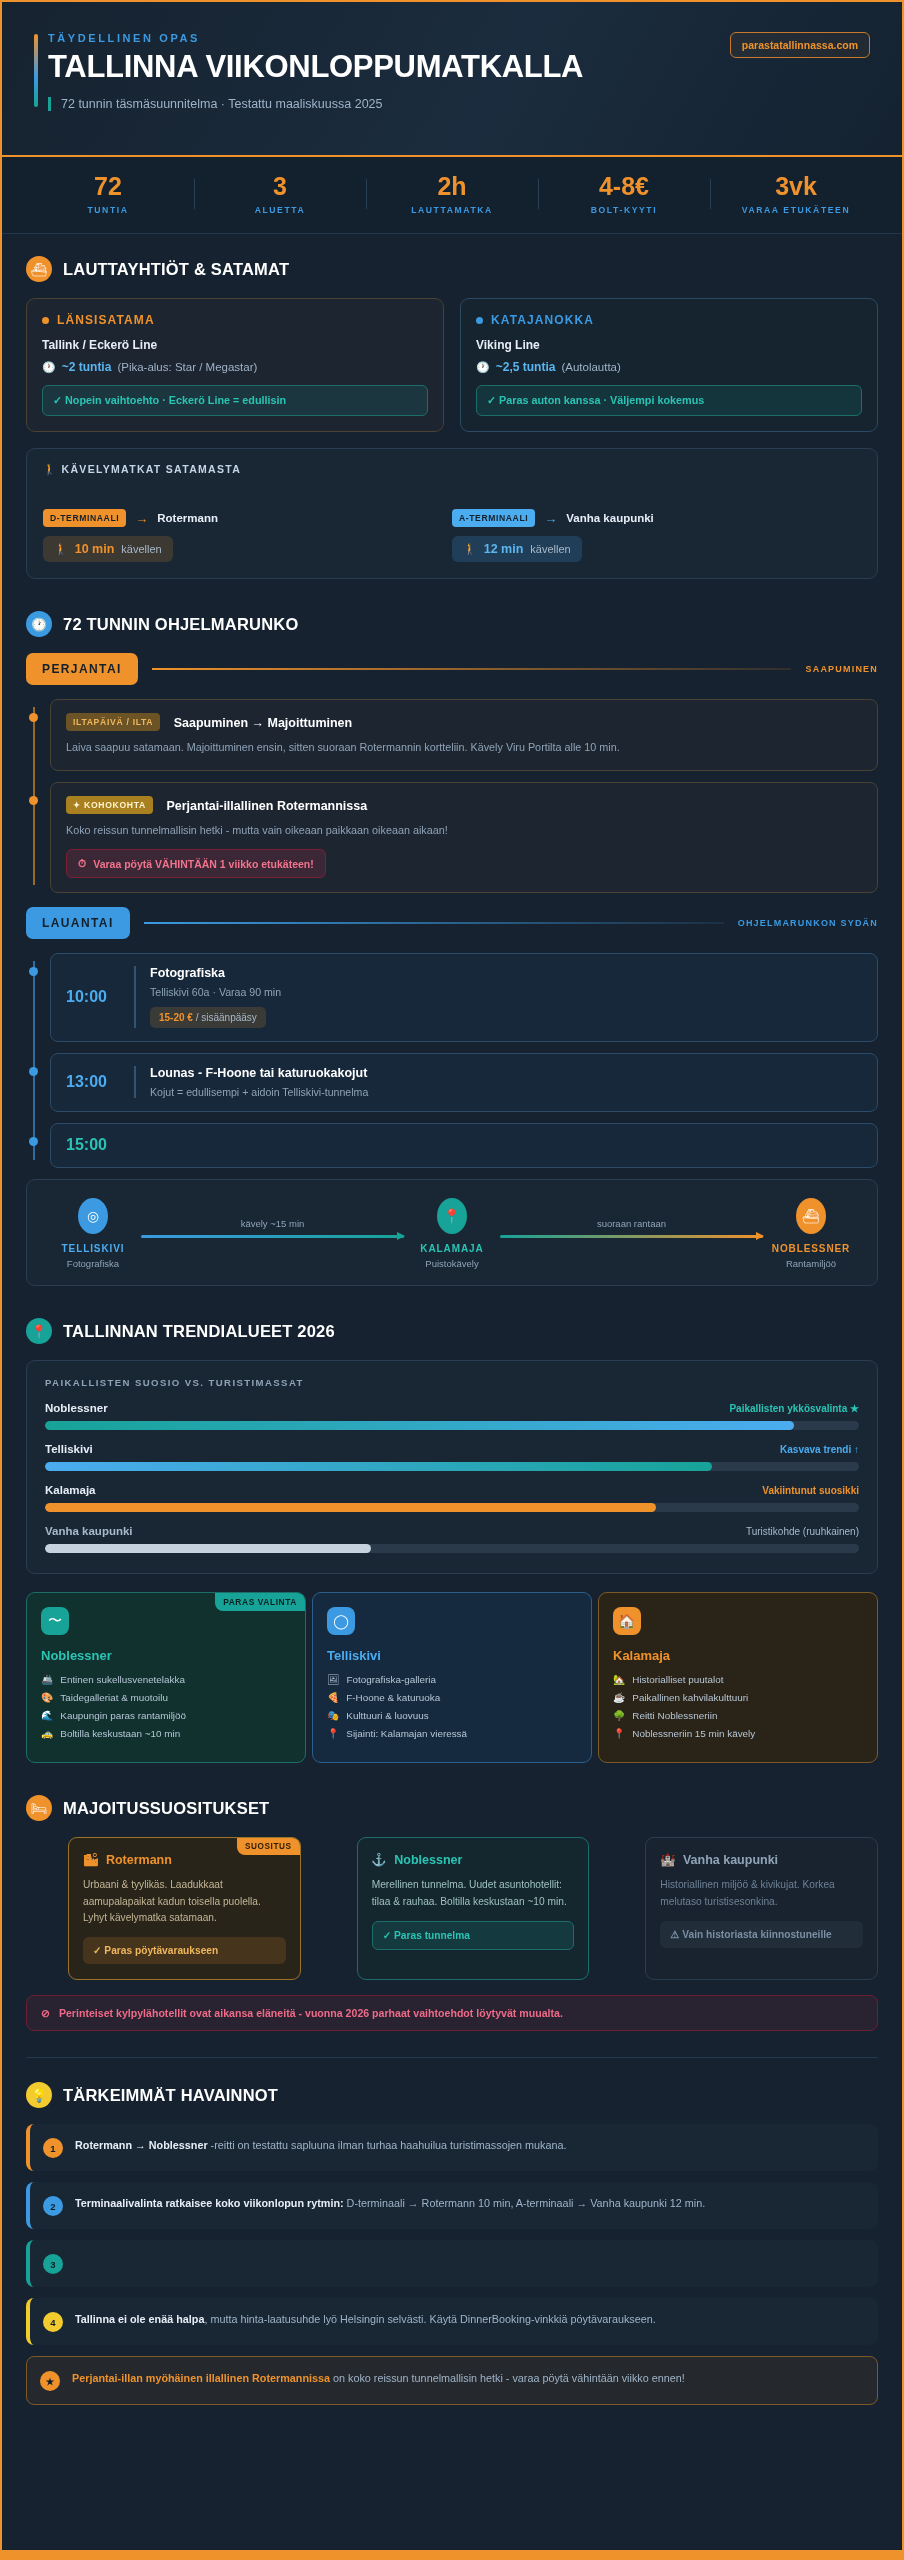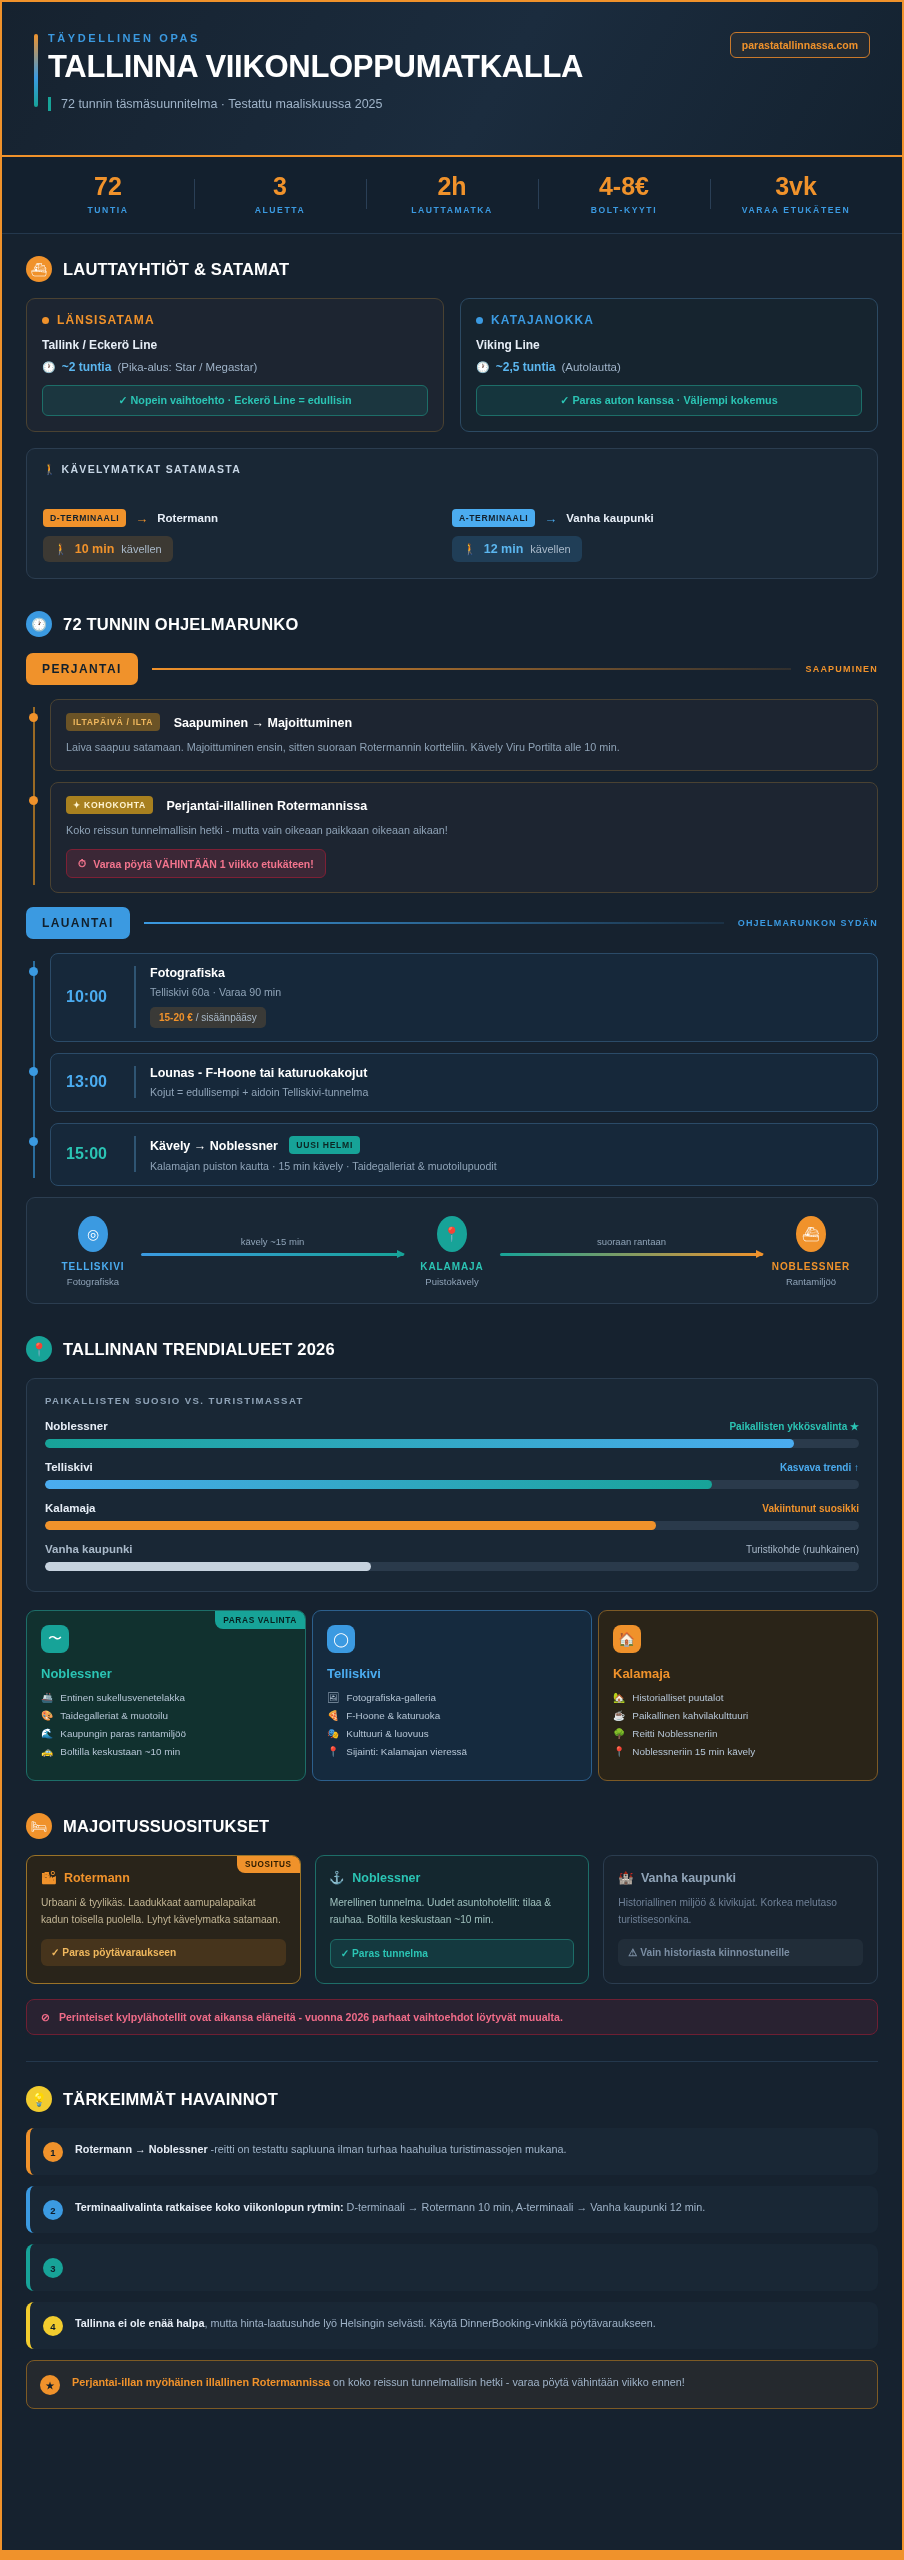--- a/index.html
+++ b/index.html
@@ -103,21 +103,21 @@
   .dot.orange { background: #f0922b; }
   .dot.blue { background: #3b9ae1; }
   .ferry-op { font-size: 12px; font-weight: bold; color: #e7eef7; margin-bottom: 8px; }
   .ferry-dur { font-size: 11.5px; color: #9fb3c8; display: flex; align-items: center; gap: 6px; margin-bottom: 11px; }
   .ferry-dur b { color: #5bb6ef; font-size: 12px; }
   .ferry-card.west .ferry-dur b { color: #5bb6ef; }
   .clock-ico { color: #7e93a8; font-size: 11px; }
   .ferry-tag {
     background: rgba(23,163,152,0.14); border: 1px solid #1d6e68;
     border-radius: 6px; padding: 8px 10px;
-    font-size: 10.8px; font-weight: bold; color: #2bc4b4; text-align: center;
+    font-size: 10.8px; font-weight: bold; color: #2bc4b4;
   }
 
   
   .walk-card {
     margin-top: 16px; background: #19273500; background: #192735;
     border: 1px solid #2b3d50; border-radius: 9px; padding: 14px 16px 16px 16px;
   }
   .walk-head {
     font-size: 10.5px; letter-spacing: 1.3px; font-weight: bold;
     color: #c7d6e5; margin-bottom: 13px;
@@ -289,21 +289,21 @@
   .area-name { font-size: 13px; font-weight: bold; margin-bottom: 11px; }
   .area-name.teal { color: #2bc4b4; }
   .area-name.blue { color: #4bacf0; }
   .area-name.orange { color: #f0922b; }
   .area-li { font-size: 9.9px; color: #b6c6d6; margin-bottom: 7px; display: flex; gap: 7px; }
   .area-li span.g { flex: 0 0 auto; }
 
   
   .stays { display: flex; gap: 14px; }
   .stay {
-    flex: 1; border-radius: 9px; padding: 14px 14px 15px 14px; position: relative;
+    flex: 1; border-radius: 9px; padding: 14px 14px 15px 14px; position: relative; margin-left: 42px;
   }
   .stay.rot { background: #29241a; border: 1px solid #9a7328; }
   .stay.nob { background: #14272f; border: 1px solid #1d6e68; }
   .stay.old { background: #18232f; border: 1px solid #2b3d50; }
   .stay-flag {
     position: absolute; top: 0; right: 0; background: #f0922b; color: #2c1c02;
     font-size: 8.2px; font-weight: bold; letter-spacing: 0.6px;
     padding: 4px 8px; border-radius: 0 8px 0 8px;
   }
   .stay-title { font-size: 12.5px; font-weight: bold; margin-bottom: 10px; display:flex; gap:7px; align-items:center; }
@@ -528,27 +528,20 @@
           <div class="sat-time blue">13:00</div>
           <div class="sat-body">
             <div class="sat-title">Lounas - F-Hoone tai katuruokakojut</div>
             <div class="sat-sub">Kojut = edullisempi + aidoin Telliskivi-tunnelma</div>
           </div>
         </div>
       </div>
       <div class="tl-item">
         <div class="card-sat">
           <div class="sat-time teal">15:00</div>
-          <div class="sat-body">
-            <div class="sat-title">
-              <span>Kävely → Noblessner</span>
-              <span class="badge mint" style="margin-left:8px;">UUSI HELMI</span>
-            </div>
-            <div class="sat-sub">Kalamajan puiston kautta · 15 min kävely · Taidegalleriat &amp; muotoilupuodit</div>
-          </div>
         </div>
       </div>
     </div>
 
     <div class="routemap">
       <div class="node">
         <div class="node-ico blue">◎</div>
         <div class="node-name blue">TELLISKIVI</div>
         <div class="node-sub">Fotografiska</div>
       </div>

